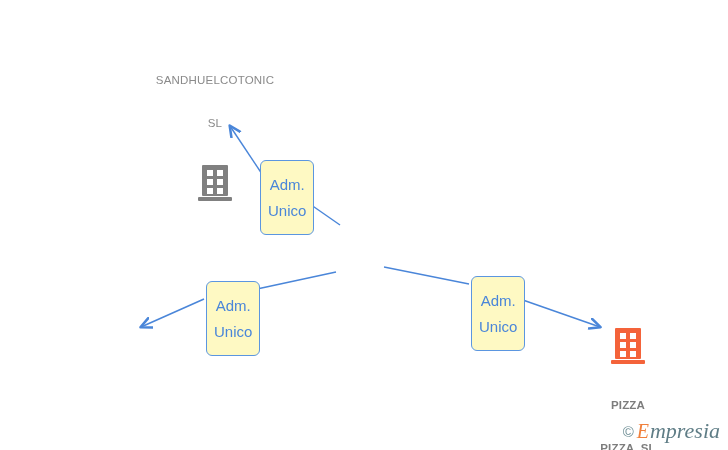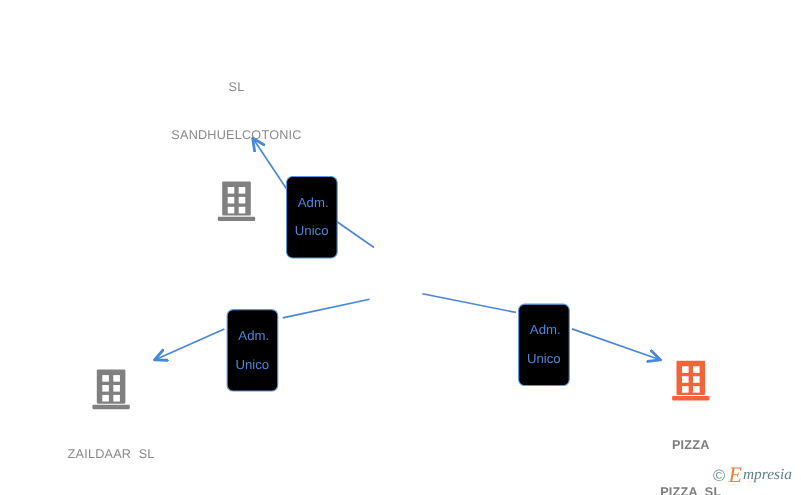--- a/index.html
+++ b/index.html
@@ -105,28 +105,28 @@
     width: 24px;
     height: 15px;
     background: currentColor;
     border-radius: 11px 11px 3px 3px;
   }
 
   
   .chip {
     position: absolute;
     box-sizing: border-box;
-    background: #000000;
+    background: #fef9c3;
     border: 1.4px solid #5b96e0;
     border-radius: 6px;
     color: #4a86d9;
-    font-size: 12px;
+    font-size: 15px;
     line-height: 13px;
     padding: 4px 7px 4px 7px;
-    text-align: right;
+    text-align: center;
     white-space: pre-line;
     z-index: 5;
   }
 
   
   #watermark {
     position: absolute;
     right: 8px;
     bottom: 8px;
     display: flex;
@@ -143,21 +143,21 @@
     color: #f0803c;
     font-family: "Liberation Serif", serif;
     font-style: italic;
     font-size: 20px;
     line-height: 1;
   }
   #watermark .brand-rest {
     color: #5f7d86;
     font-family: "Liberation Serif", serif;
     font-style: italic;
-    font-size: 14px;
+    font-size: 22px;
     line-height: 1;
     margin-left: -2px;
   }
 </style>
 </head>
 <body>
 
 <div id="canvas">
 
   <svg id="edges" viewBox="0 0 728 450" width="728" height="450">
@@ -178,51 +178,36 @@
     </g>
 
     <g>
       <line x1="384" y1="267" x2="469" y2="284" stroke="#4a86d9" stroke-width="1.5"></line>
       <line x1="520" y1="299" x2="600" y2="327" stroke="#4a86d9" stroke-width="1.5" marker-end="url(#arrowhead)"></line>
     </g>
   </svg>
 
   <div class="node" style="left:135px; top:44px; width:160px;">
     <div class="node-label label-above">
+      <div>SANDHUELCOTONIC</div>
       <div>SL</div>
-      <div>SANDHUELCOTONIC</div>
     </div>
     <div class="bldg gray-icon">
       <div class="body"></div>
       <div class="win" style="left:9px;  top:5px;"></div>
       <div class="win" style="left:19px; top:5px;"></div>
       <div class="win" style="left:9px;  top:14px;"></div>
       <div class="win" style="left:19px; top:14px;"></div>
       <div class="win" style="left:9px;  top:23px;"></div>
       <div class="win" style="left:19px; top:23px;"></div>
       <div class="base"></div>
     </div>
   </div>
 
 
-  <div class="node" style="left:41px; top:336px; width:120px;">
-    <div class="bldg gray-icon">
-      <div class="body"></div>
-      <div class="win" style="left:9px;  top:5px;"></div>
-      <div class="win" style="left:19px; top:5px;"></div>
-      <div class="win" style="left:9px;  top:14px;"></div>
-      <div class="win" style="left:19px; top:14px;"></div>
-      <div class="win" style="left:9px;  top:23px;"></div>
-      <div class="win" style="left:19px; top:23px;"></div>
-      <div class="base"></div>
-    </div>
-    <div class="node-label label-below">
-      <div>ZAILDAAR  SL</div>
-    </div>
-  </div>
 
   <div class="node" style="left:568px; top:328px; width:120px;">
     <div class="bldg orange-icon">
       <div class="body"></div>
       <div class="win" style="left:9px;  top:5px;"></div>
       <div class="win" style="left:19px; top:5px;"></div>
       <div class="win" style="left:9px;  top:14px;"></div>
       <div class="win" style="left:19px; top:14px;"></div>
       <div class="win" style="left:9px;  top:23px;"></div>
       <div class="win" style="left:19px; top:23px;"></div>

